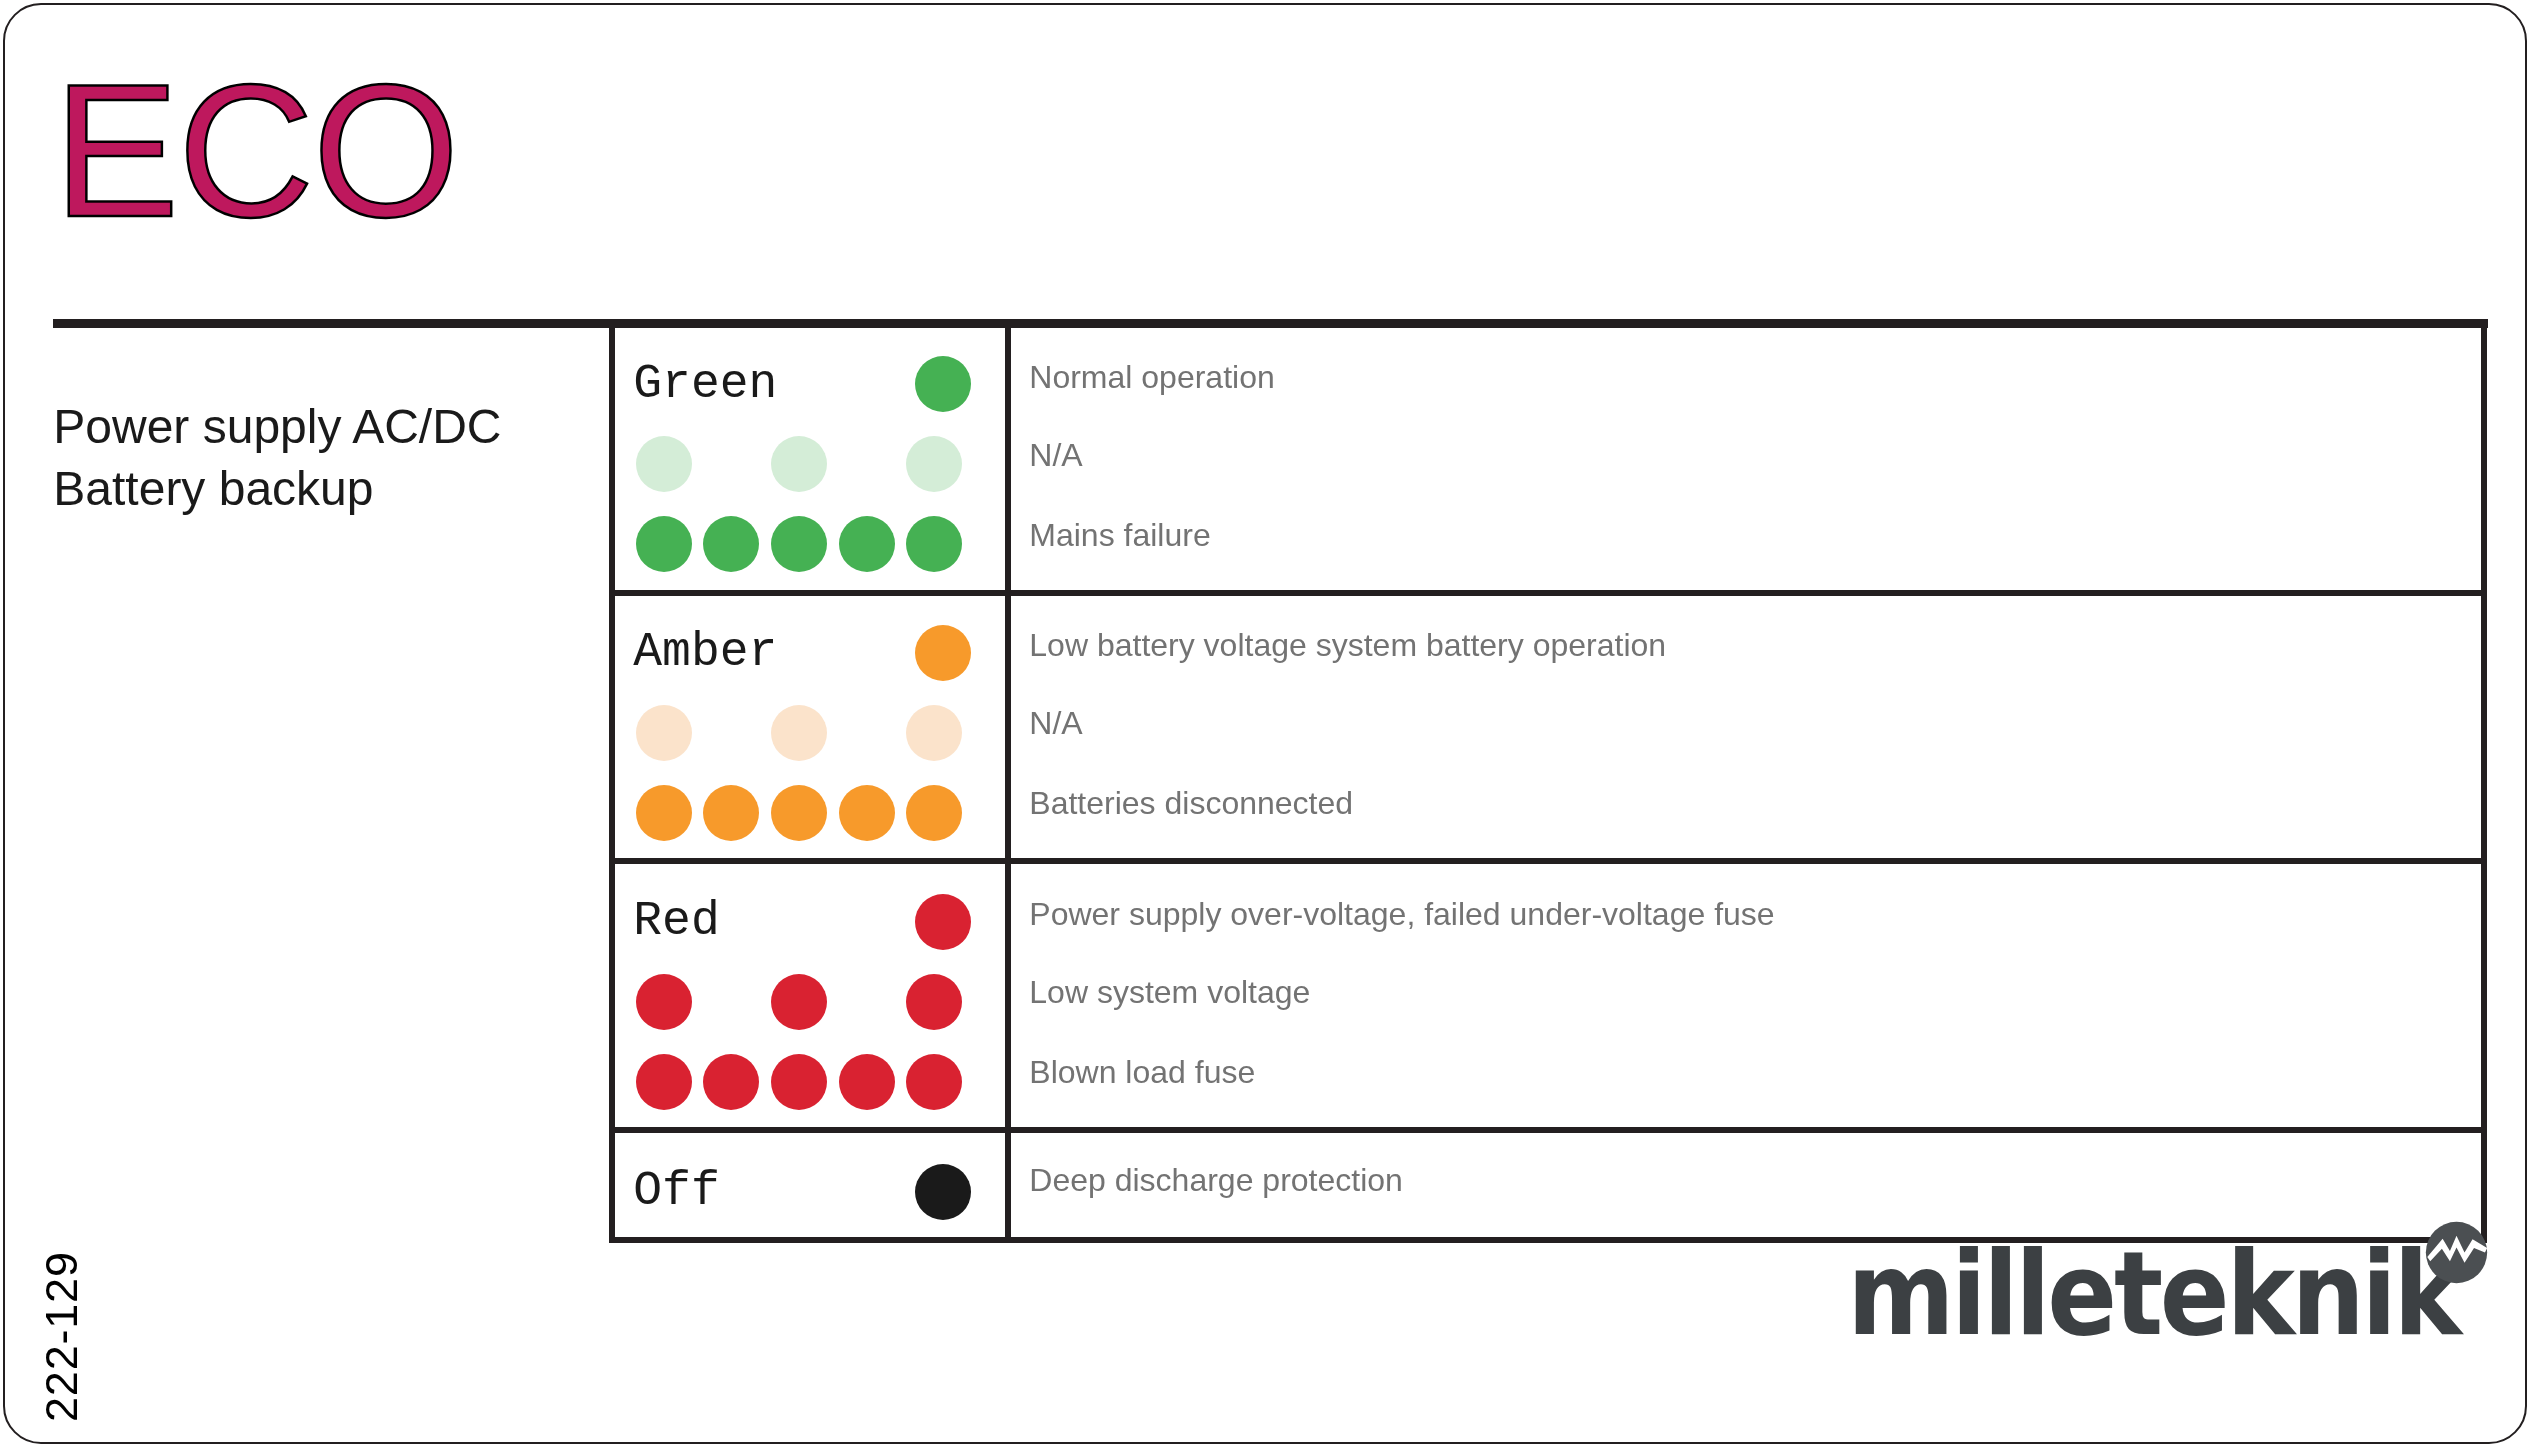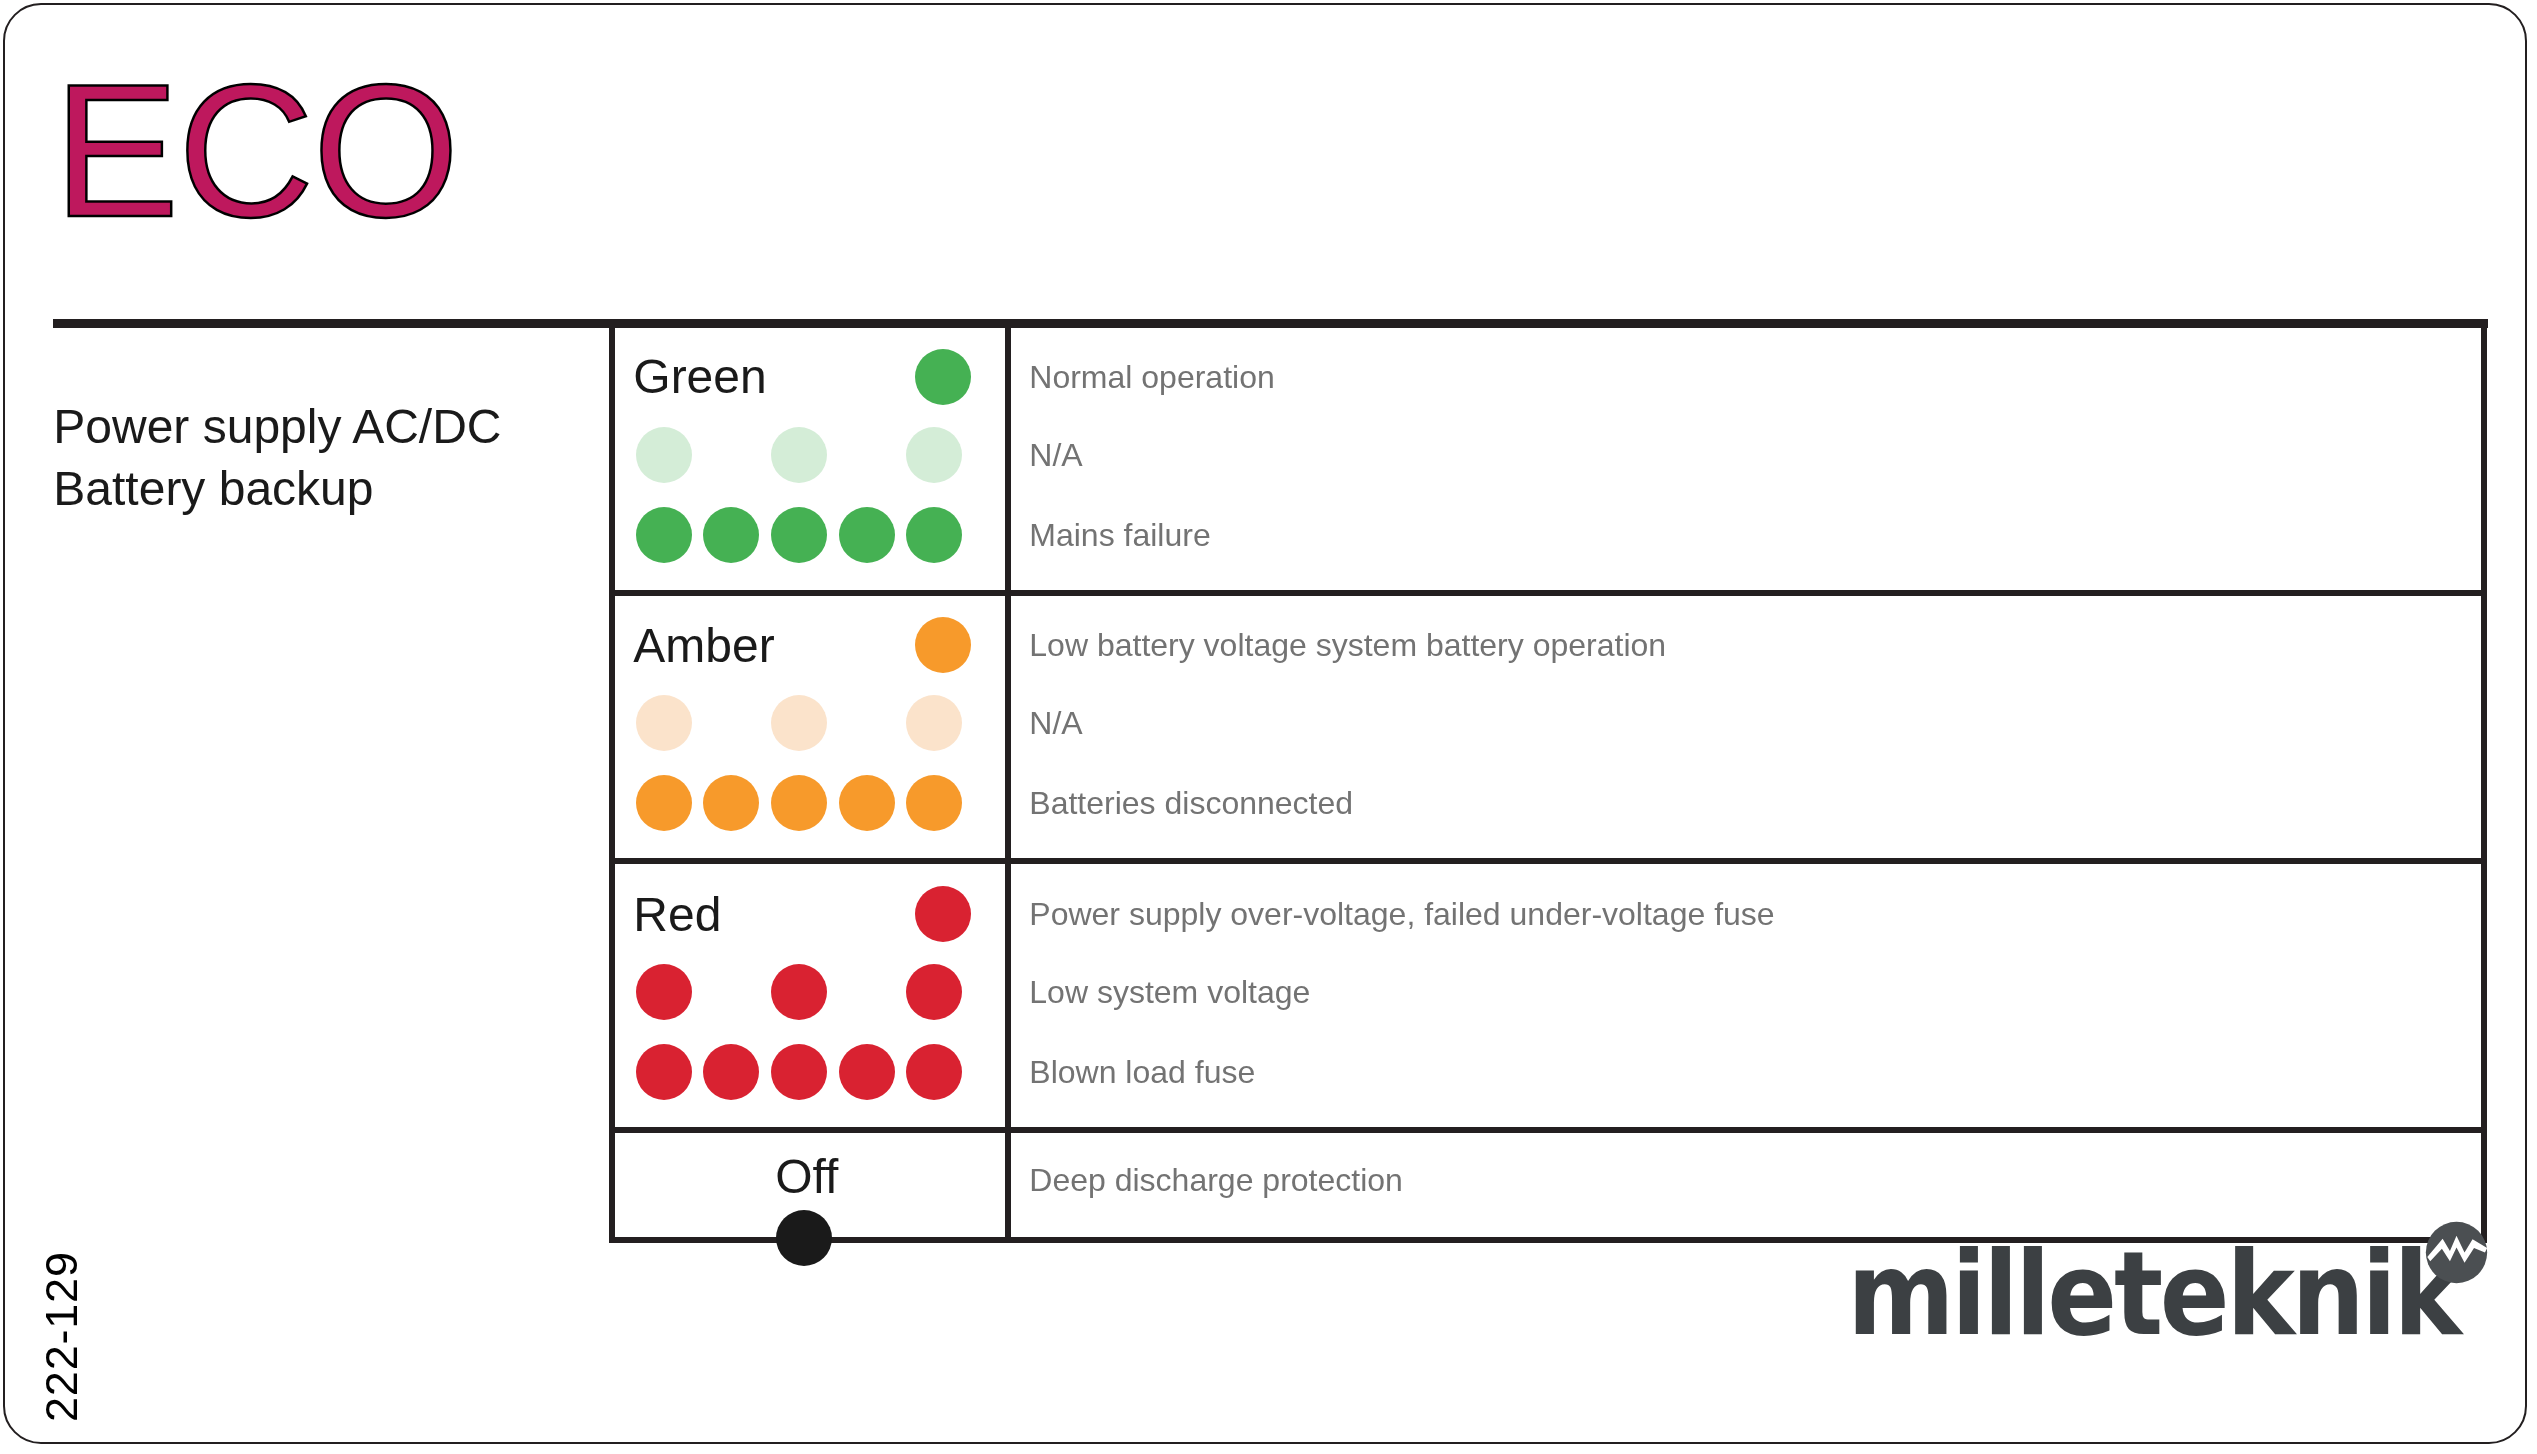--- a/index.html
+++ b/index.html
@@ -104,22 +104,23 @@
   .col-desc {
     padding-left: 18px !important;
   }
 
   
   .led-grid {
     padding: 11.6px 25px 15px 18px;
   }
   .led-row {
     display: flex;
-    align-items: center;
+    align-items: flex-end;
     height: 80px;
+    font-family: Liberation Mono, monospace;
   }
   .led-row.first-row { height: 76px; }
   .led-slot {
     width: 61px;
     height: 61px;
     margin-right: 6.6px;
     display: flex;
     align-items: center;
     justify-content: center;
     flex: 0 0 auto;
@@ -149,21 +150,21 @@
     line-height: 80px;
     font-size: 32px;
     color: #737373;
     white-space: nowrap;
     overflow: hidden;
   }
   .desc-line.first-row { height: 76px; line-height: 76px; }
 
   
   .single .led-grid { padding: 13.3px 25px 15px 18px; }
-  .single .led-row { height: 76px; flex-direction: column; }
+  .single .led-row { height: 76px; }
   .single .desc-list { padding: 9px 0 15px 0; }
   .single .desc-line { height: 76px; line-height: 76px; }
 
   
   #brand-logo {
     position: absolute;
     left: 1842px;
     top: 1221px;
     width: 631px;
     height: 174px;

